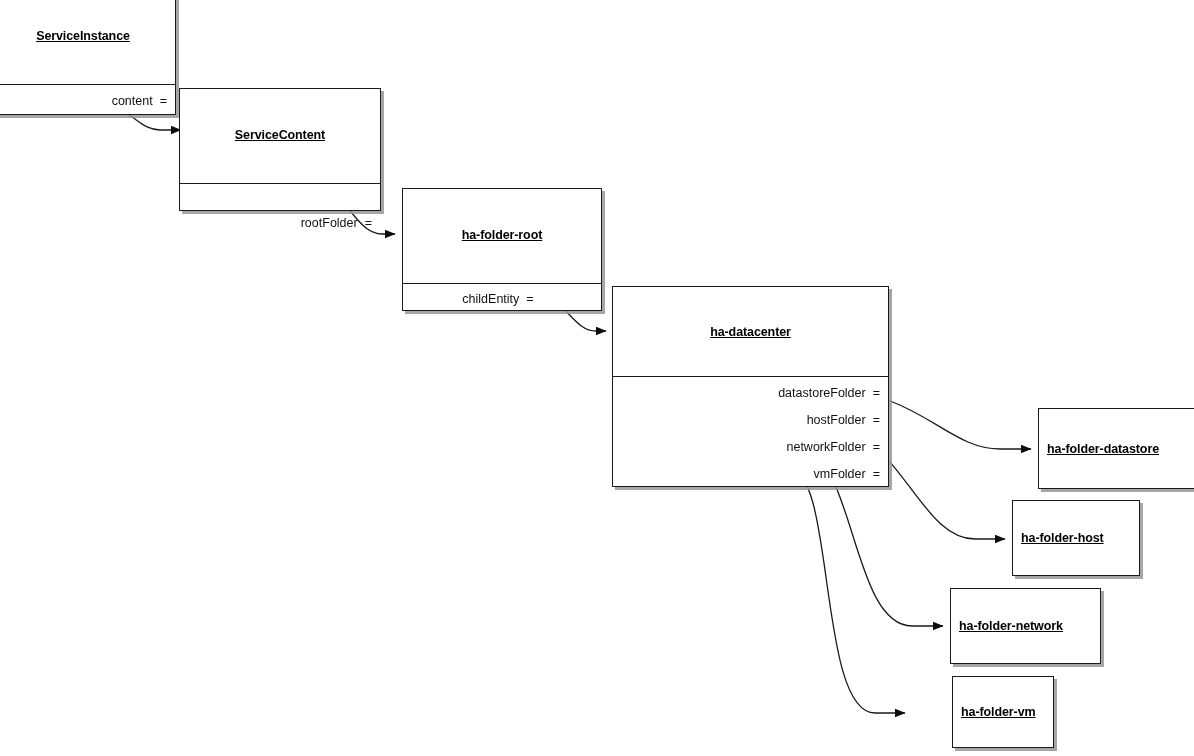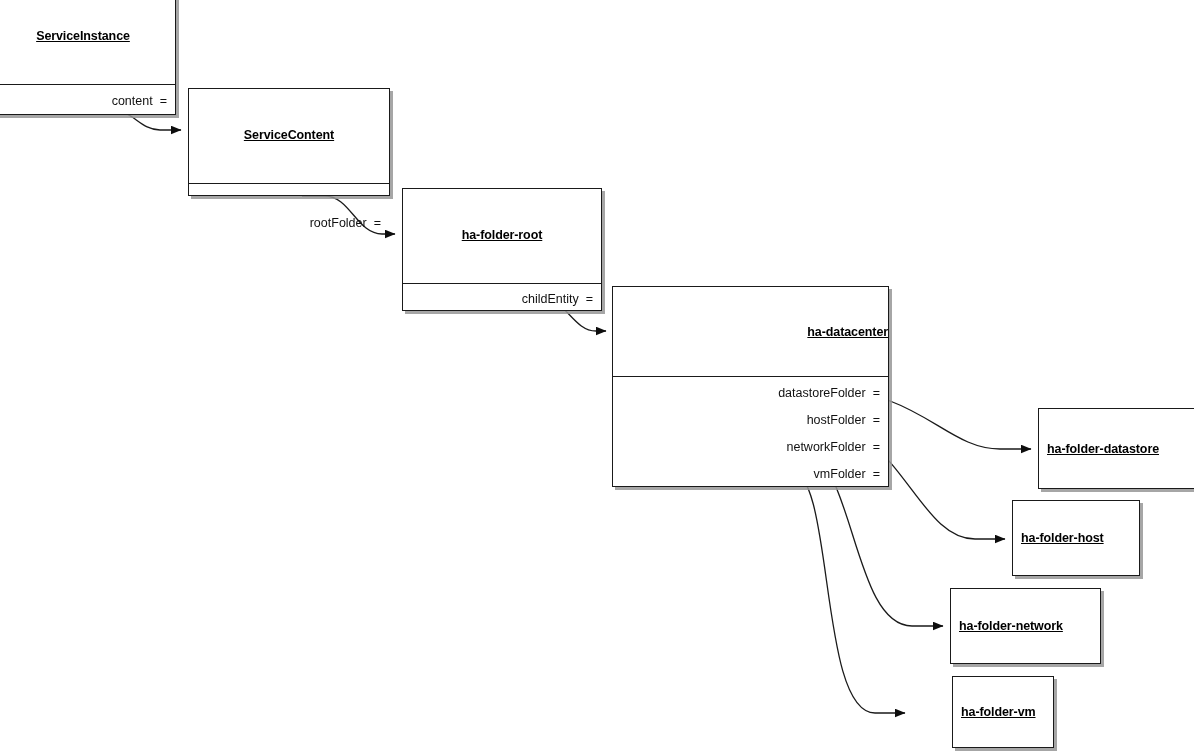--- a/index.html
+++ b/index.html
@@ -101,32 +101,32 @@
         <path d="M 773 443 L 793 443 C 855 443 850 626 912 626 L 943 626" fill="none" stroke="#1a1a1a" stroke-width="1.3" marker-end="url(#arrowhead)"></path>
         <path d="M 773 470 L 790 470 C 835 470 818 713 875 713 L 905 713" fill="none" stroke="#1a1a1a" stroke-width="1.3" marker-end="url(#arrowhead)"></path>
       </g>
   </svg>
   <div id="nodes">
       <div class="node" style="left: -10px; top: -10px; width: 186px; height: 125px;">
         <div class="node-title node-title-pad" style="top: 38px;">ServiceInstance</div>
         <div class="compartment-sep" style="top: 93px;"></div>
         <div class="attr-row" style="top: 103px; width: 176px;"><span class="attr-name">content</span><span class="attr-eq">=</span></div>
       </div>
-      <div class="node" style="left: 188px; top: 88px; width: 202px; height: 108px;">
+      <div class="node" style="left: 179px; top: 88px; width: 202px; height: 123px;">
         <div class="node-title node-title-pad" style="top: 39px;">ServiceContent</div>
         <div class="compartment-sep" style="top: 94px;"></div>
         <div class="attr-row" style="top: 103px; width: 192px; margin-top: 24px;"><span class="attr-name">rootFolder</span><span class="attr-eq">=</span></div>
       </div>
       <div class="node" style="left: 402px; top: 188px; width: 200px; height: 123px;">
         <div class="node-title node-title-pad" style="top: 39px;">ha-folder-root</div>
         <div class="compartment-sep" style="top: 94px;"></div>
-        <div class="attr-row" style="top: 103px; width: 190px;"><span class="attr-name">childEntity</span><span class="attr-eq">=</span></div>
+        <div class="attr-row" style="top: 103px; width: 190px; text-align: center;"><span class="attr-name">childEntity</span><span class="attr-eq">=</span></div>
       </div>
       <div class="node" style="left: 612px; top: 286px; width: 277px; height: 201px;">
-        <div class="node-title node-title-pad" style="top: 38px; text-align: right;">ha-datacenter</div>
+        <div class="node-title node-title-pad" style="top: 38px;">ha-datacenter</div>
         <div class="compartment-sep" style="top: 89px;"></div>
         <div class="attr-row" style="top: 99px; width: 267px;"><span class="attr-name">datastoreFolder</span><span class="attr-eq">=</span></div>
         <div class="attr-row" style="top: 126px; width: 267px;"><span class="attr-name">hostFolder</span><span class="attr-eq">=</span></div>
         <div class="attr-row" style="top: 153px; width: 267px;"><span class="attr-name">networkFolder</span><span class="attr-eq">=</span></div>
         <div class="attr-row" style="top: 180px; width: 267px;"><span class="attr-name">vmFolder</span><span class="attr-eq">=</span></div>
       </div>
       <div class="node" style="left: 1038px; top: 408px; width: 160px; height: 81px;">
         <div class="leaf-title-wrap left">
           <span class="node-title">ha-folder-datastore</span>
         </div>

